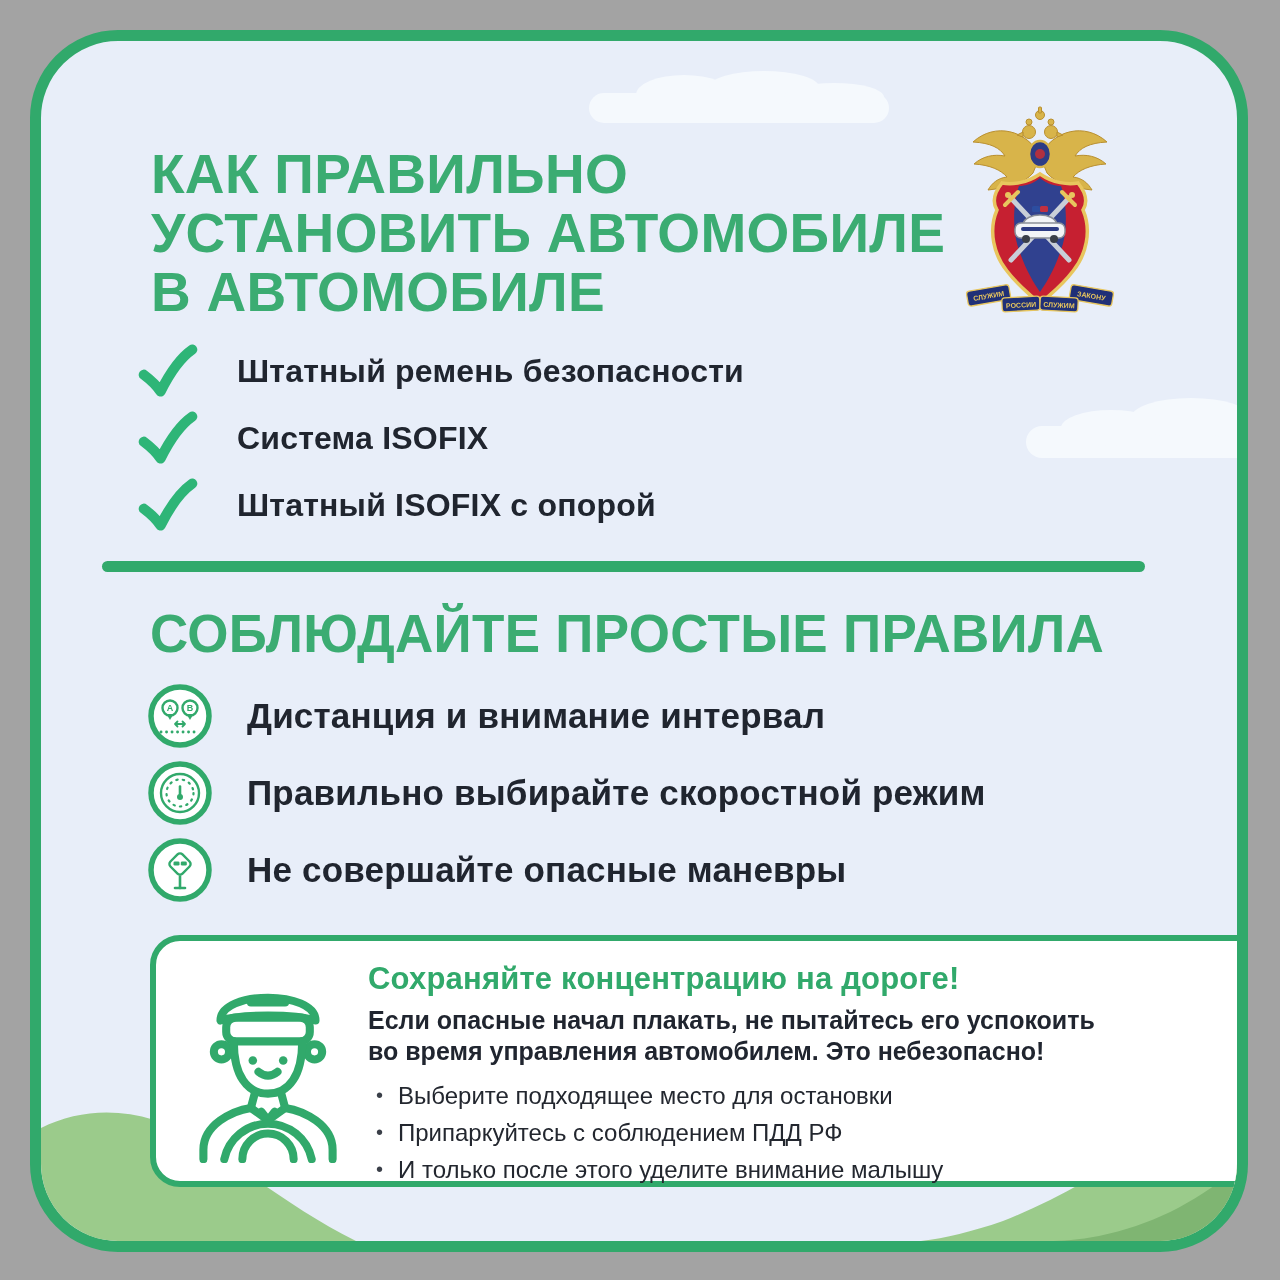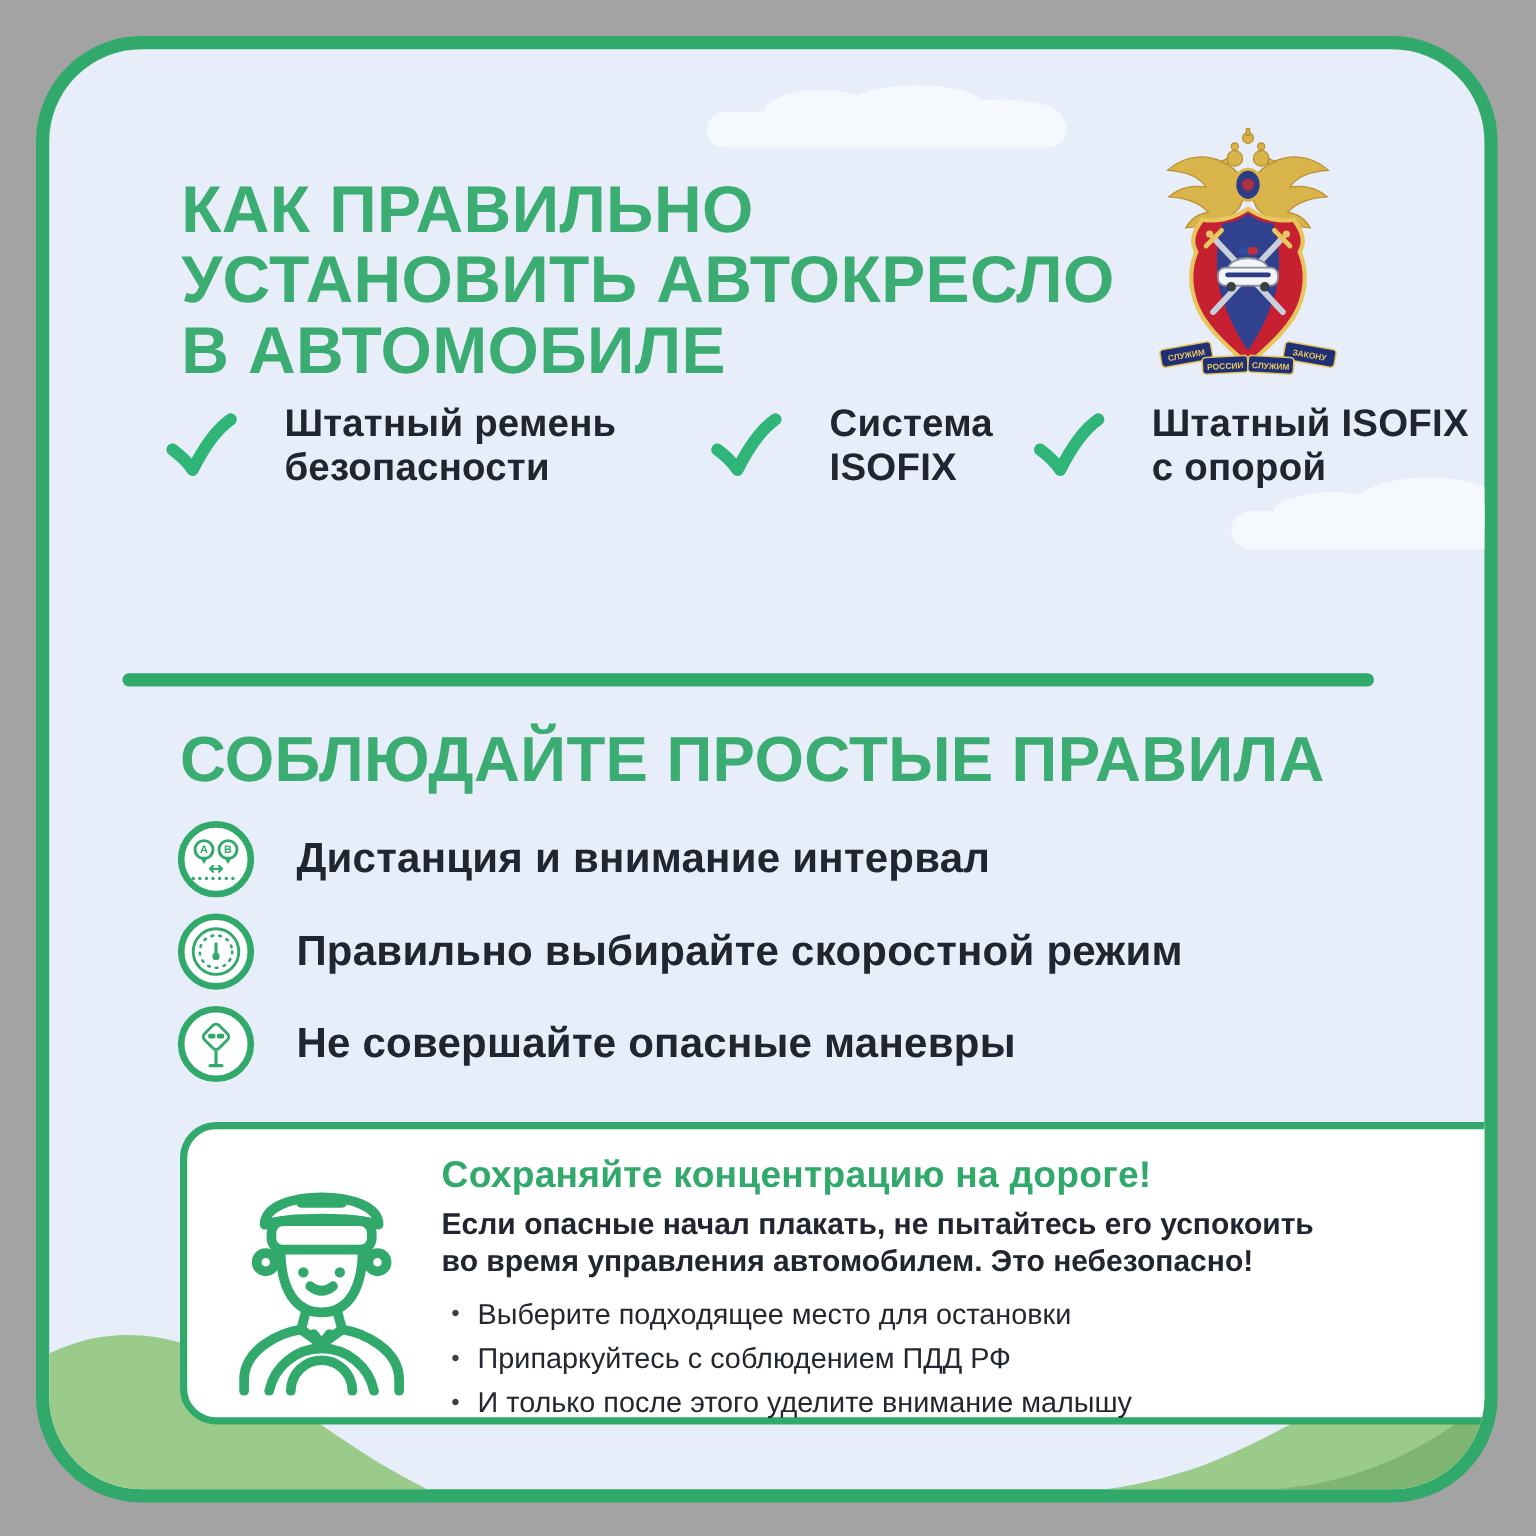--- a/index.html
+++ b/index.html
@@ -26,21 +26,21 @@
   .hills{position:absolute;left:0;bottom:0;width:1196px;height:240px;z-index:1;}
 
   
   .title{position:absolute;left:110px;top:104px;z-index:2;color:var(--title-green);
          font-size:55px;font-weight:800;line-height:59px;letter-spacing:.3px;}
 
   
   .emblem{position:absolute;left:924px;top:57px;width:150px;height:225px;z-index:2;}
 
   
-  .checklist{position:absolute;left:96px;top:303px;z-index:2;display:flex;flex-direction:row;gap:13px;}
+  .checklist{position:absolute;left:96px;top:303px;z-index:2;display:flex;flex-direction:column;gap:13px;}
   .check-row{display:flex;align-items:center;gap:38px;height:54px;}
   .check-row .mark{width:62px;height:54px;flex:0 0 auto;}
   .check-row .lbl{font-size:32px;font-weight:bold;color:var(--dark);letter-spacing:.2px;}
 
   
   .divider{position:absolute;left:61px;top:520px;width:1043px;height:11px;border-radius:6px;
            background:var(--accent);z-index:2;}
 
   
   .rules-heading{position:absolute;left:109px;top:562px;z-index:2;color:var(--title-green);
@@ -85,21 +85,21 @@
     </svg>
 
     <svg class="hills" viewBox="0 0 1196 240" preserveAspectRatio="none">
       <path fill="var(--hill)" d="M0,127 C50,102 108,108 158,140 C210,173 258,212 315,240 L0,240 Z"></path>
       <path fill="var(--hill)" d="M1196,66 C1140,120 1062,180 962,220 C930,231 905,237 880,240 L1196,240 Z"></path>
       <path fill="var(--hill-dark)" d="M1196,168 C1150,204 1110,224 1058,235 C1038,239 1020,240 1008,240 L1196,240 Z"></path>
     </svg>
 
     <div class="title">
       <div>КАК ПРАВИЛЬНО</div>
-      <div>УСТАНОВИТЬ АВТОКРЕСЛО</div>
+      <div>УСТАНОВИТЬ АВТОМОБИЛЕ</div>
       <div>В АВТОМОБИЛЕ</div>
     </div>
 
     <svg class="emblem" viewBox="0 0 150 225">
 
       <g fill="#D8B44A" stroke="#B98F2F" stroke-width="1">
         <path d="M75,58 C62,32 30,24 8,44 C26,45 35,50 40,58 C29,56 18,58 9,66 C25,67 36,72 42,79 C33,80 27,85 23,92 C42,90 60,85 68,75 Z"></path>
         <path d="M75,58 C88,32 120,24 142,44 C124,45 115,50 110,58 C121,56 132,58 141,66 C125,67 114,72 108,79 C117,80 123,85 127,92 C108,90 90,85 82,75 Z"></path>
         <circle cx="64" cy="34" r="6.5"></circle>
         <circle cx="86" cy="34" r="6.5"></circle>

